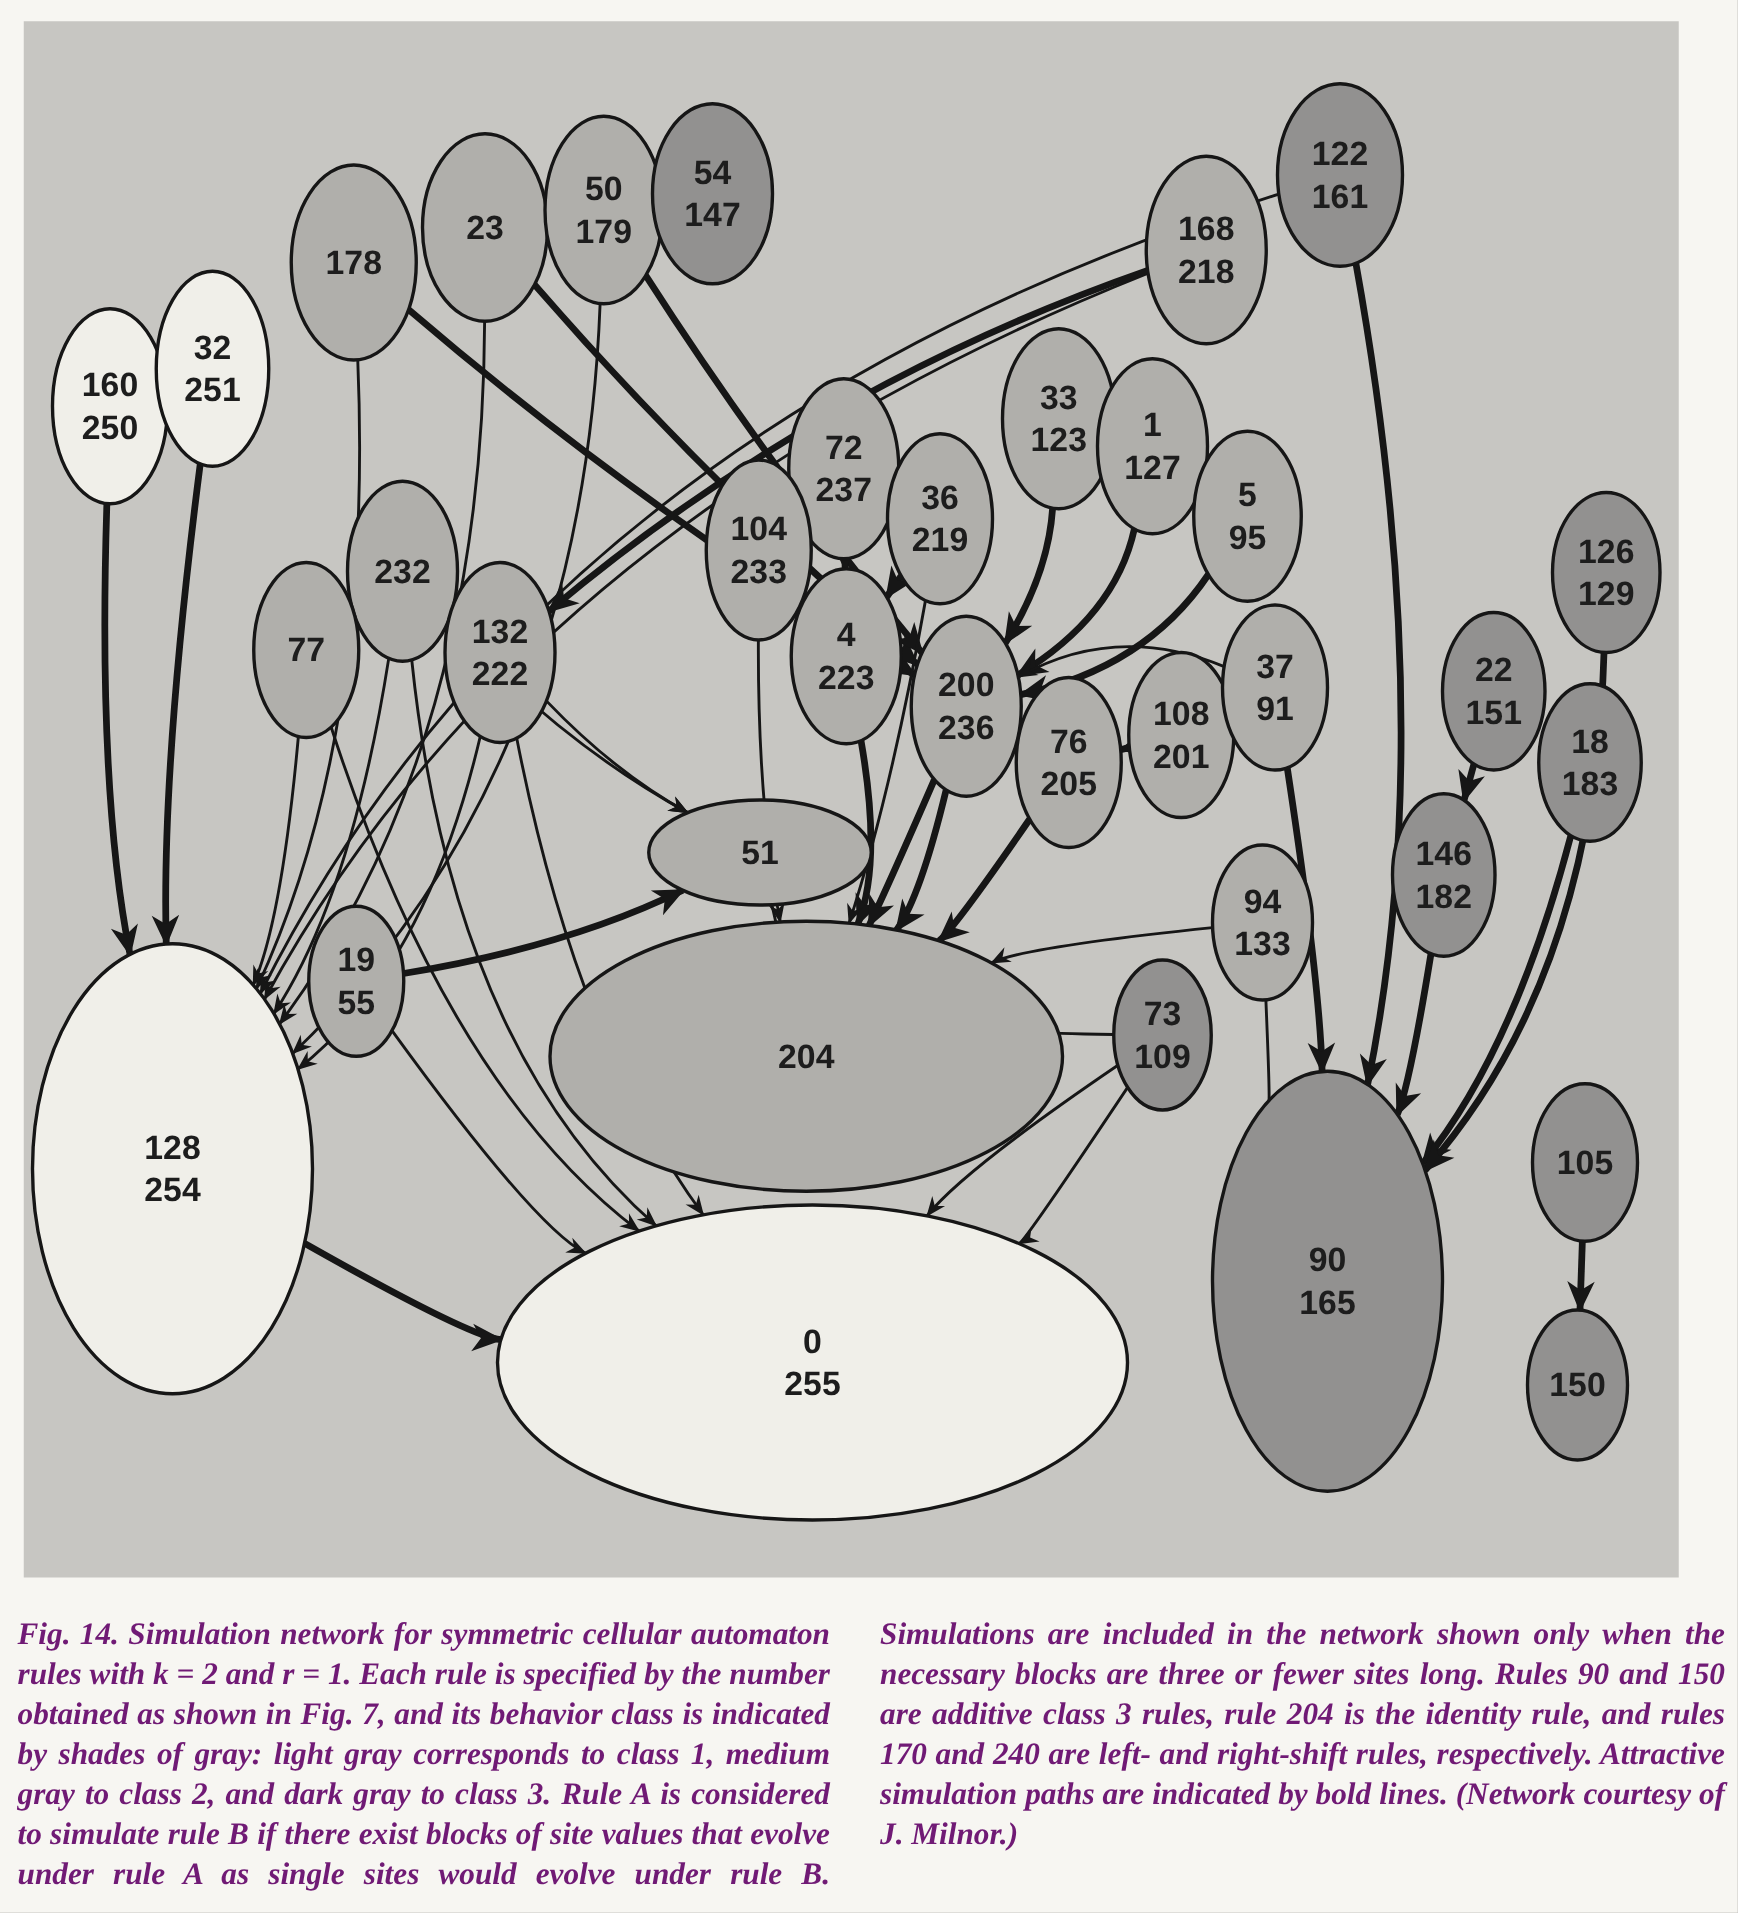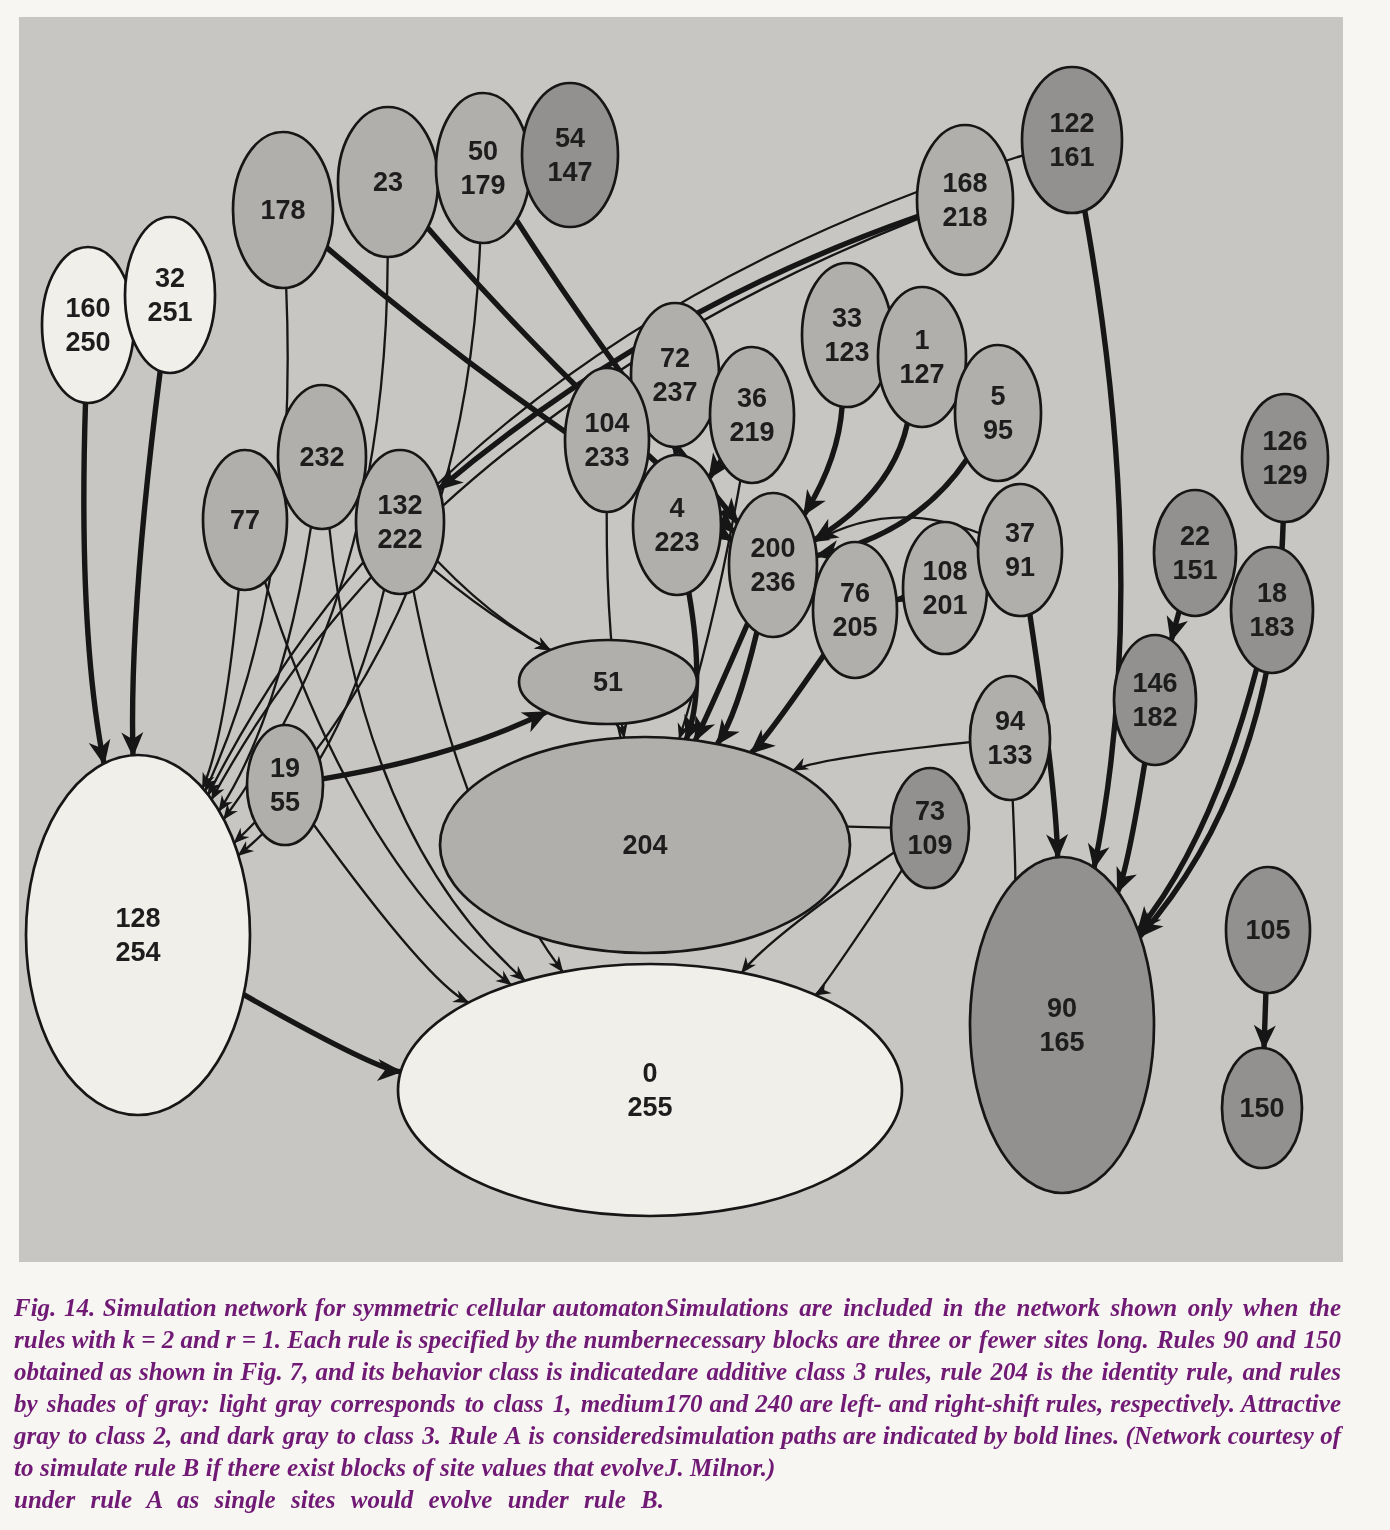--- a/index.html
+++ b/index.html
@@ -15,21 +15,21 @@
   }
   #netsvg{position:absolute;left:0;top:0;}
   .caption{
     position:absolute;top:1292px;
     font-family:"Liberation Serif",serif;
     font-style:italic;font-weight:bold;
     font-size:25px;line-height:32px;color:#701a75;
     text-align:justify;
   }
   #cap-left{left:14px;width:650px;text-align-last:justify;}
-  #cap-right{left:665px;width:676px;}
+  #cap-right{left:704px;width:676px;}
   .edge{fill:none;stroke:#161616;}
   .node-ellipse{stroke:#161616;stroke-width:2.7px;}
   .node-label{
     font-family:"Liberation Sans",sans-serif;
     font-weight:bold;font-size:27px;fill:#1d1d1d;
     text-anchor:middle;
   }
 </style>
 </head>
 <body style="background: rgb(247, 246, 242);">

